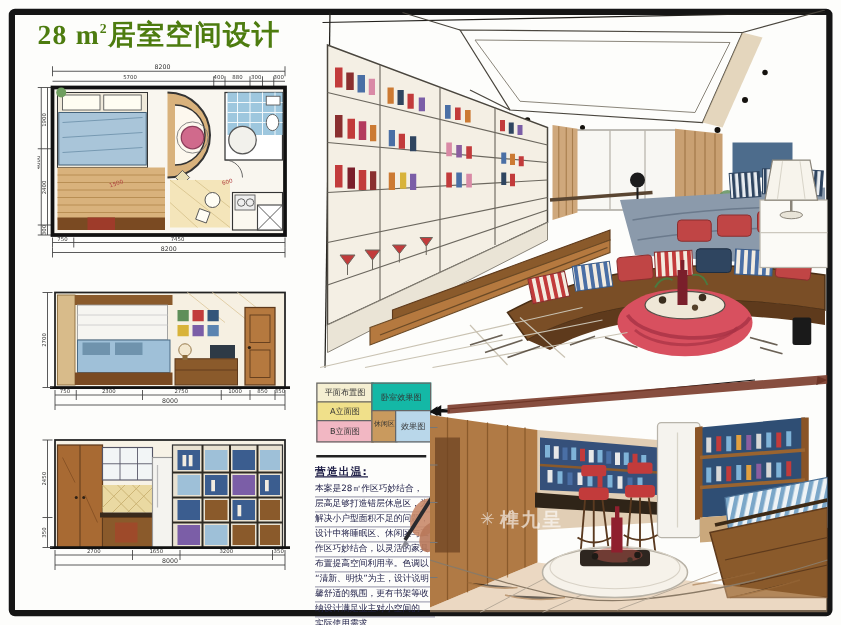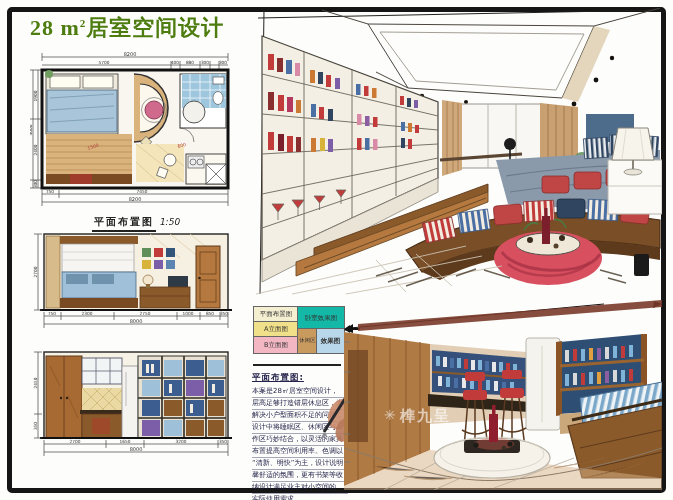--- a/index.html
+++ b/index.html
@@ -154,23 +154,20 @@
         <line x1="29" y1="140" x2="29" y2="148"></line>
         <line x1="198" y1="140" x2="198" y2="148"></line>
       <line x1="12" y1="152" x2="198" y2="152"></line>
         <line x1="12" y1="148" x2="12" y2="156"></line>
         <line x1="198" y1="148" x2="198" y2="156"></line>
     </g>
     <text class="dim-sm" x="20" y="142.5" text-anchor="middle">750</text>
     <text class="dim-sm" x="112" y="142.5" text-anchor="middle">7450</text>
     <text class="dim" x="105" y="150.5" text-anchor="middle">8200</text>
   </svg>
-  <div class="abs label-row" style="left:30px;top:210px;">
-    <span class="dwg-label">平面布置图</span><span class="dwg-scale">1:50</span>
-  </div>
 
   <svg class="abs" style="left:30px;top:228px;" width="212" height="100" viewBox="0 0 212 100">
     <rect x="14" y="6" width="184" height="76" fill="#f6f0e2" stroke="#222" stroke-width="1.4"></rect>
     <g stroke="#e2cfa8" stroke-width="0.8">
       <line x1="120" y1="6" x2="150" y2="30"></line>
         <line x1="140" y1="6" x2="170" y2="30"></line>
         <line x1="160" y1="6" x2="190" y2="30"></line>
     </g>
     <g>
       <rect x="16" y="8" width="14" height="72" fill="#d8bb8a" stroke="#8a6a3a" stroke-width="0.7"></rect>
@@ -542,33 +539,33 @@
       </div>
     <div class="lg-cell" style="left:0;top:30px;width:44px;height:16px;background:#f2b7c3;">
         <span>B立面图</span>
       </div>
     <div class="lg-cell" style="left:44px;top:0;width:46px;height:22px;background:#14b8a6;">
         <span>卧室效果图</span>
       </div>
     <div class="lg-cell" style="left:44px;top:22px;width:19px;height:24px;background:#c99a5e;font-size:5.5px;">
         <span>休闲区</span>
       </div>
-    <div class="lg-cell" style="left:63px;top:22px;width:27px;height:24px;background:#b9d7ea;font-weight:bold;">
+    <div class="lg-cell" style="left:63px;top:22px;width:27px;height:24px;background:#b9d7ea;">
         <span>效果图</span>
       </div>
   </div>
   <div class="abs legend-arrow">
       <div class="shaft"></div>
       <div class="head"></div>
     </div>
   <div class="abs mid-rule"></div>
 
   <div class="abs notes">
-    <div class="notes-heading">平面布置图:</div>
-    <div class="notes-line">本案是28㎡居室空间设计，</div>
+    <div class="notes-heading">营造出温:</div>
+    <div class="notes-line">本案是28㎡作区巧妙结合，</div>
     <div class="notes-line">层高足够打造错层休息区，为</div>
     <div class="notes-line">解决小户型面积不足的问题，</div>
     <div class="notes-line">设计中将睡眠区、休闲区与工</div>
     <div class="notes-line">作区巧妙结合，以灵活的家具</div>
     <div class="notes-line">布置提高空间利用率。色调以</div>
     <div class="notes-line">“清新、明快”为主，设计说明</div>
     <div class="notes-line">馨舒适的氛围，更有书架等收</div>
     <div class="notes-line">纳设计满足业主对小空间的</div>
     <div class="notes-line">实际使用需求。</div>
   </div>

